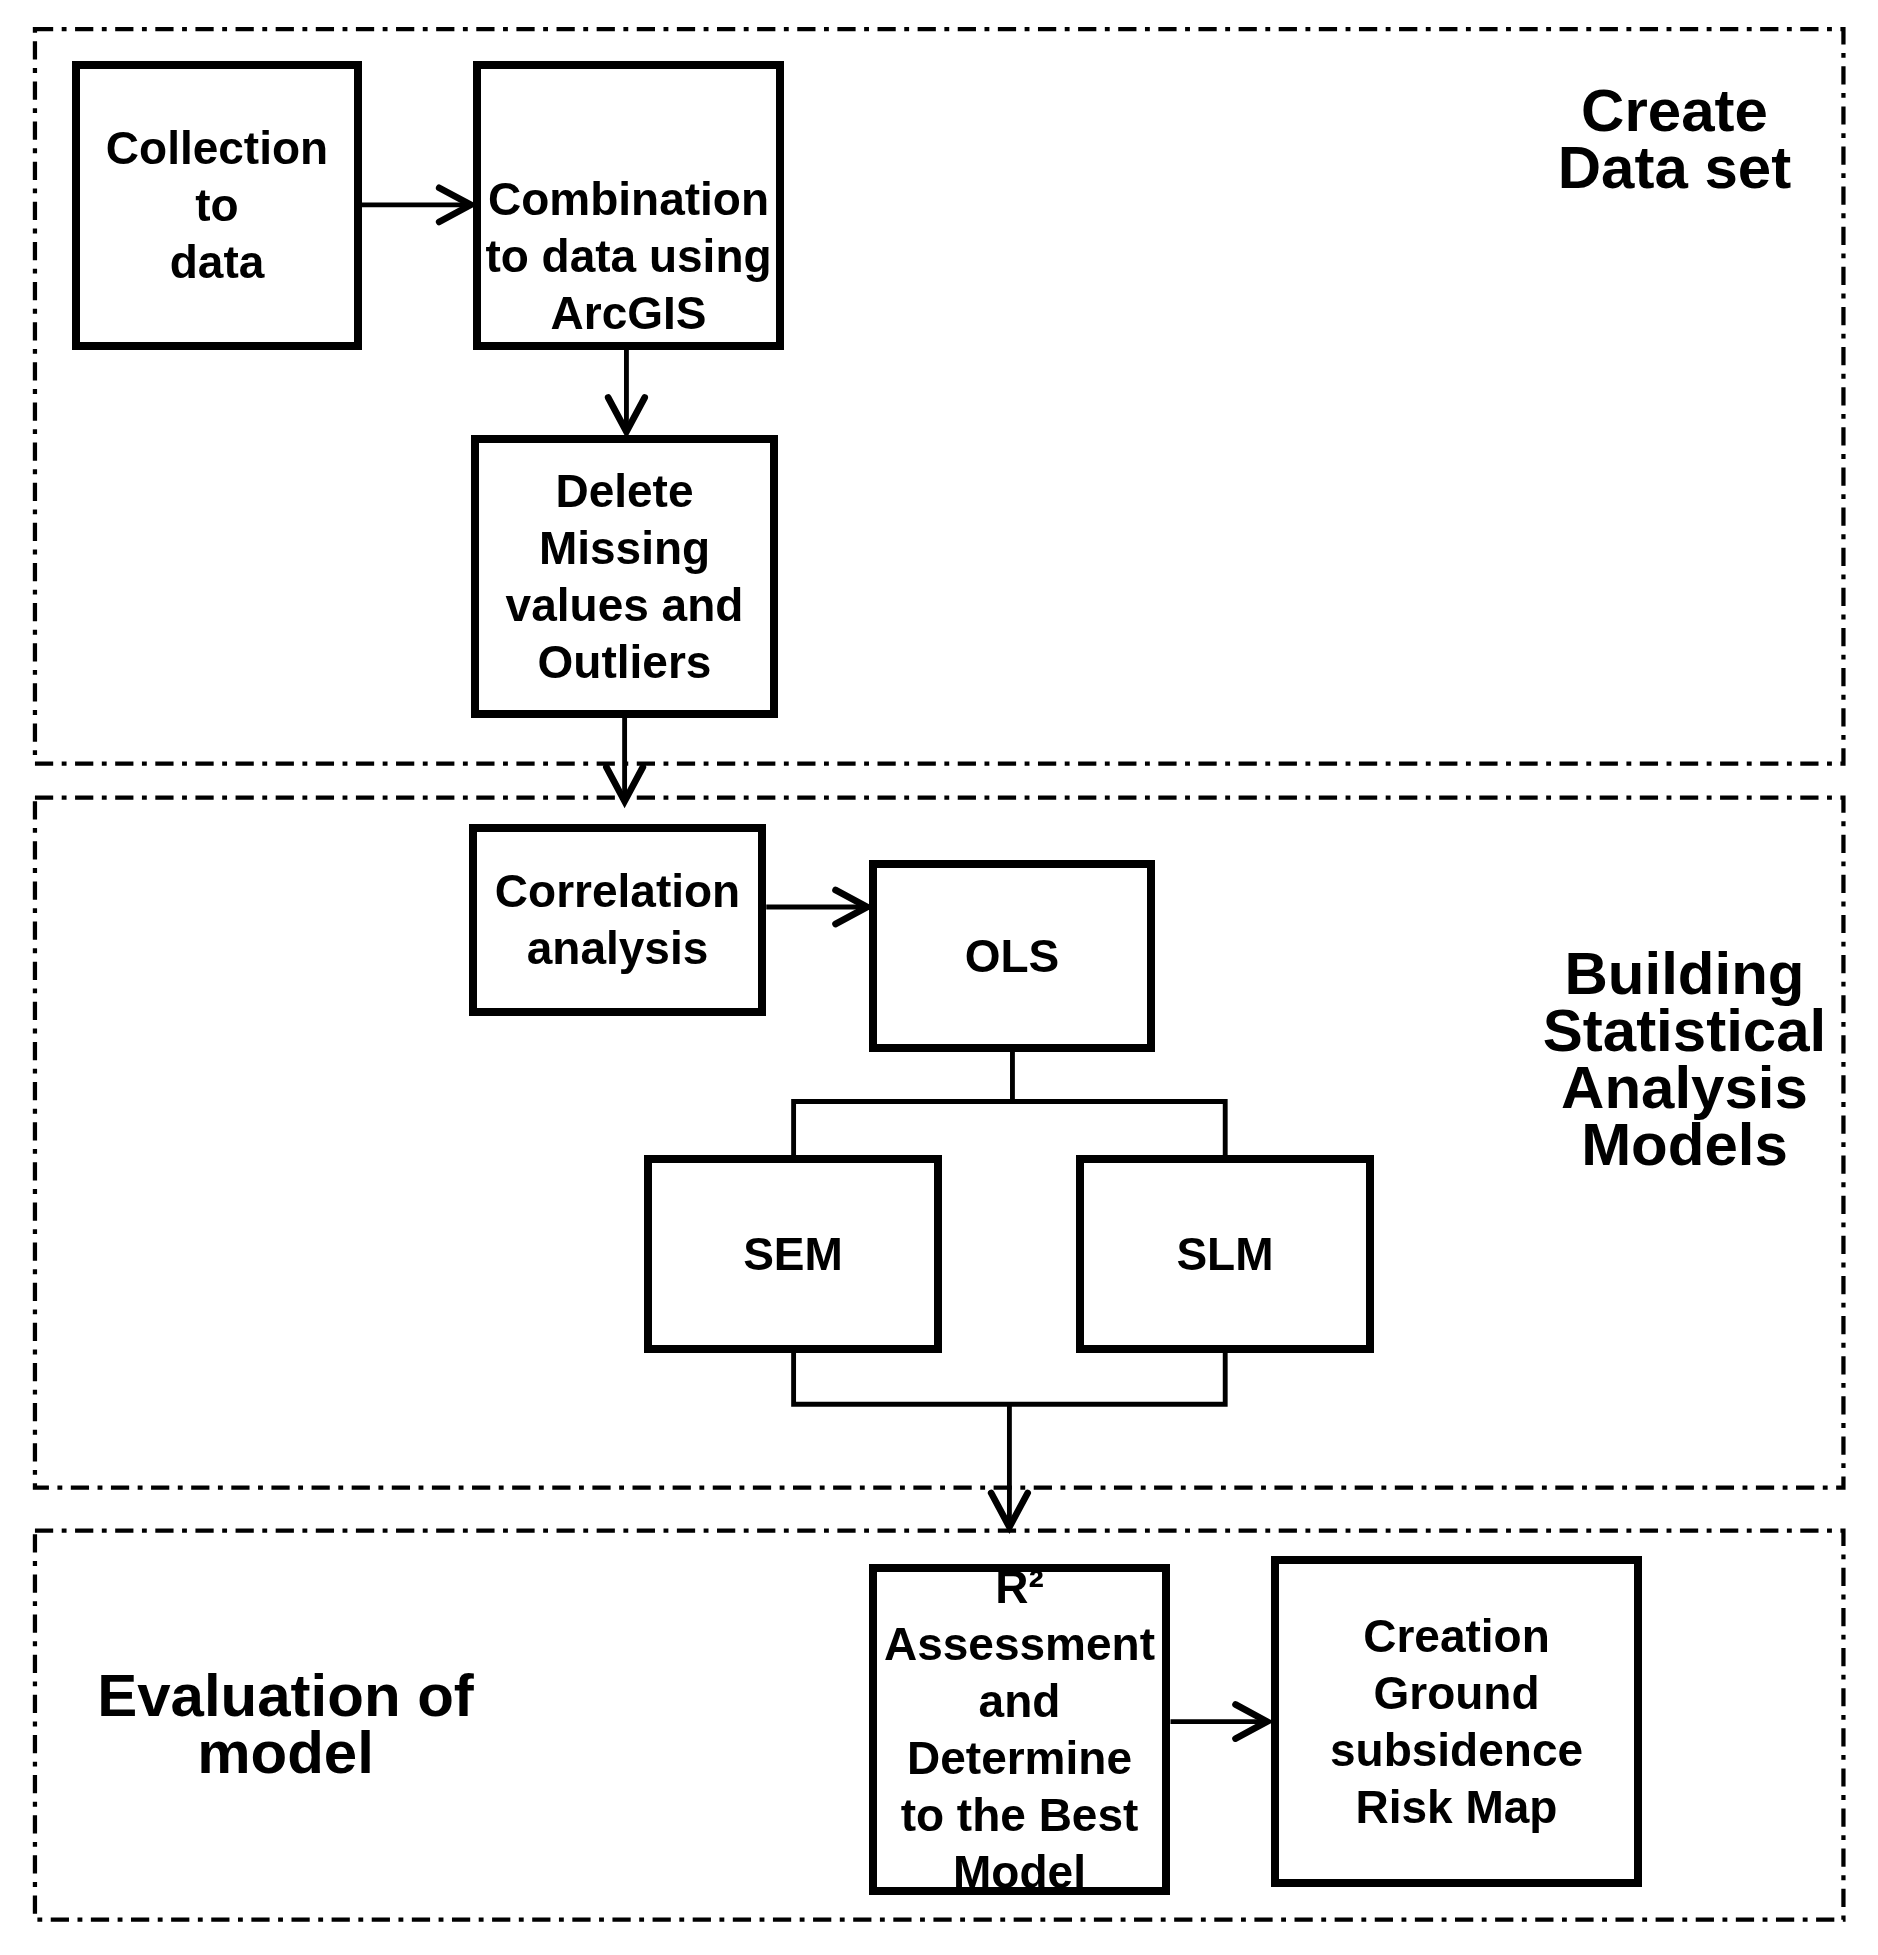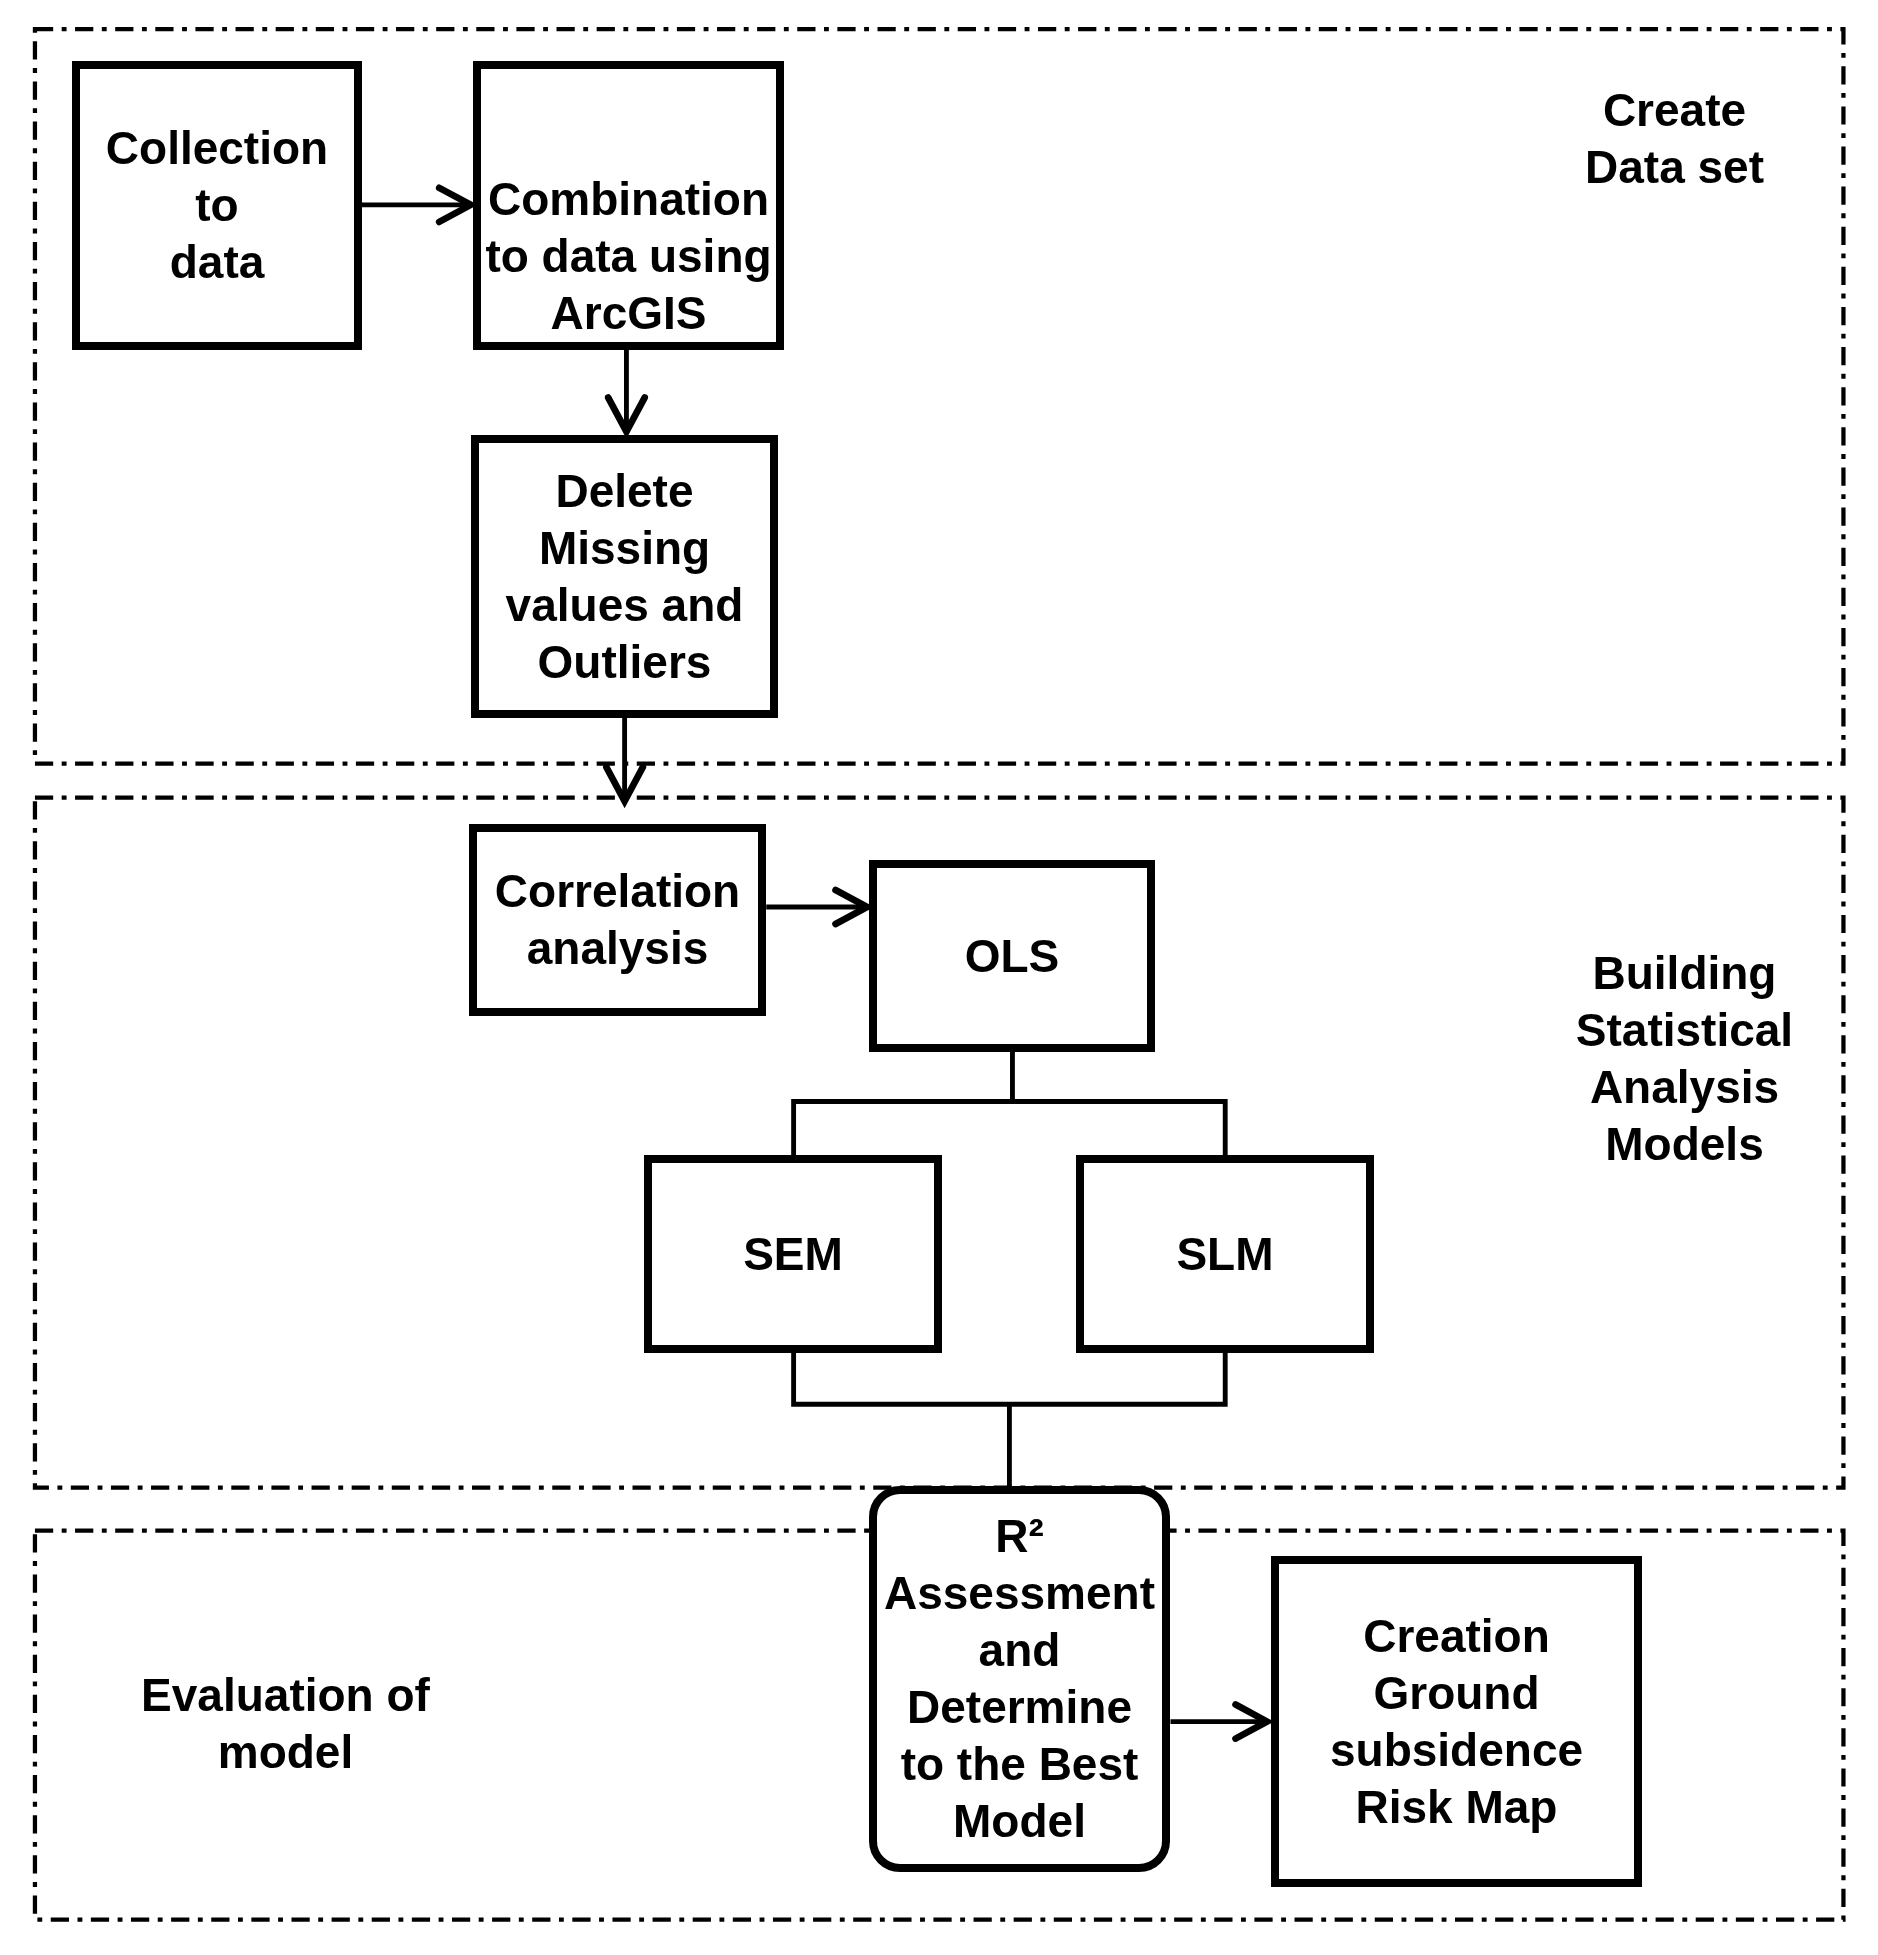--- a/index.html
+++ b/index.html
@@ -53,33 +53,33 @@
     text-align: center;
     font-weight: 700;
     font-size: 46px;
     line-height: 57px;
     white-space: pre-line;
   }
   .slabel {
     position: absolute;
     text-align: center;
     font-weight: 700;
-    font-size: 46px;
+    font-size: 60px;
     line-height: 57px;
     white-space: pre-line;
   }
   
   .n-collection  { left: 72px;  top: 61px;  width: 290px; height: 289px; }
   .n-combination { left: 473px;  top: 61px;  width: 311px; height: 289px; align-items: flex-end; }
   .n-delete      { left: 471px;  top: 435px;  width: 307px; height: 283px; }
   .n-correlation { left: 469px;  top: 812px; width: 297px; height: 192px; margin-top: 12px; }
   .n-ols         { left: 869px; top: 812px; width: 286px; height: 192px; margin-top: 48px; }
   .n-sem         { left: 644px; top: 1155px; width: 298px; height: 198px; }
   .n-slm         { left: 1076px; top: 1155px; width: 298px; height: 198px; }
-  .n-assessment  { left: 869px; top: 1486px; width: 301px; height: 386px; border-radius: 31px; }
+  .n-assessment  { left: 869px; top: 1564px; width: 301px; height: 331px; }
   .n-riskmap     { left: 1271px; top: 1556px; width: 371px; height: 331px; }
   
   .l-create     { left: 1477px; top: 82px;  width: 395px; }
   .l-building   { left: 1487px; top: 945px; width: 395px; }
   .l-evaluation { left: 88px;  top: 1667px; width: 395px; }
 </style>
 </head>
 <body>
 
 <div class="canvas">

